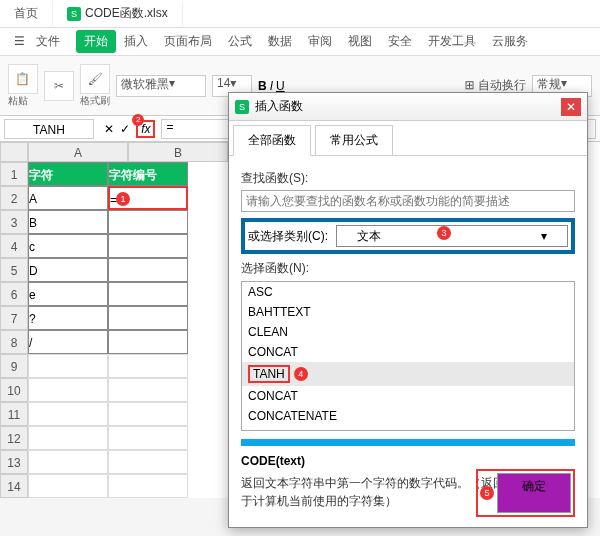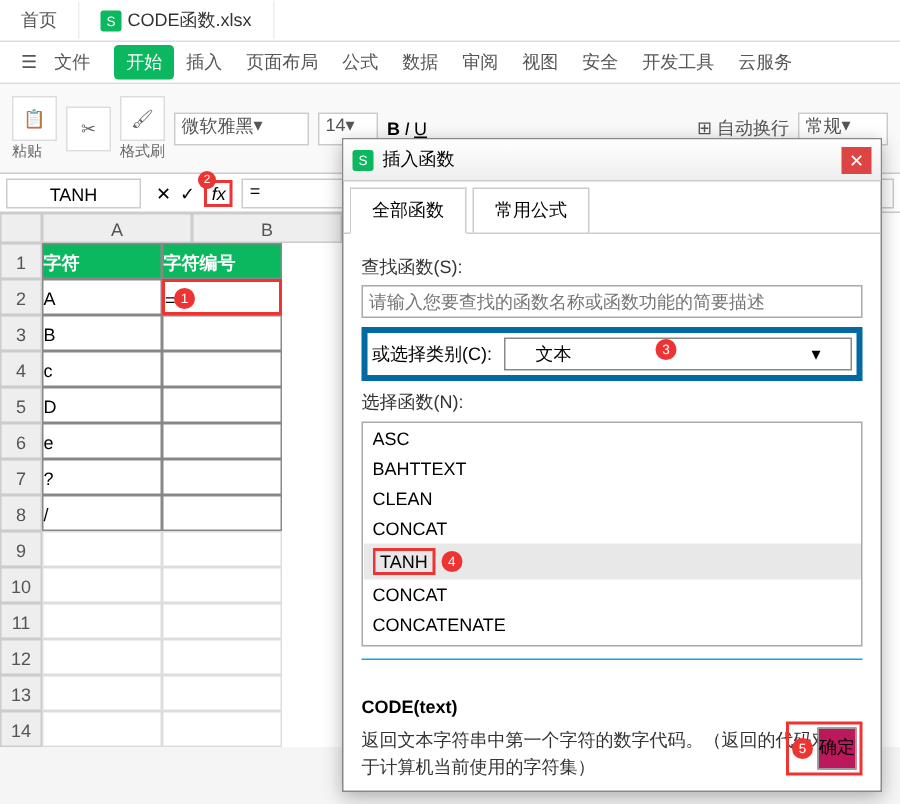--- a/index.html
+++ b/index.html
@@ -40,25 +40,25 @@
 .lbl{color:#333;margin:6px 0 3px}
 .tin{width:100%;height:22px;border:1px solid #aaa;padding:0 4px;color:#888}
 .catrow{display:flex;align-items:center;gap:8px;margin:6px 0;border:4px solid #0369a1;padding:3px;position:relative}
 .catrow .num{position:absolute;top:4px;right:120px;width:14px;height:14px;background:#e33;color:#fff;border-radius:50%;font-size:9px;display:flex;align-items:center;justify-content:center}
 .sel{flex:1;height:22px;border:1px solid #888;padding:0 20px;display:flex;align-items:center;justify-content:space-between}
 .fnlist{border:1px solid #aaa;height:150px;overflow:auto;margin-top:4px}
 .fnitem{padding:3px 6px}
 .fnitem.sel-item{background:#e8e8e8;display:flex;align-items:center;gap:4px}
 .fnitem.sel-item .box{border:2px solid #e33;padding:0 3px}
 .fnitem.sel-item .num{width:14px;height:14px;background:#e33;color:#fff;border-radius:50%;font-size:9px;display:flex;align-items:center;justify-content:center}
-.desc{border-top:1px solid #0ea5e9;margin-top:8px;padding-top:24px}
+.desc{border-top:7px solid #0ea5e9;margin-top:8px;padding-top:8px}
 .desc b{font-weight:bold}
 .desc p{margin-top:6px;color:#333;line-height:1.5}
 .dlg-foot{position:absolute;bottom:10px;right:12px;display:flex;gap:10px;align-items:center}
-.btn{height:28px;padding:0 0;border:1px solid #999;background:#be185d;line-height:24px}
+.btn{height:40px;padding:0 24px;border:1px solid #999;background:#a21caf;line-height:24px}
 .okwrap{border:2px solid #e33;padding:2px;display:flex;align-items:center;gap:3px}
 .okwrap .num{width:14px;height:14px;background:#e33;color:#fff;border-radius:50%;font-size:9px;display:flex;align-items:center;justify-content:center}
 </style>
 </head>
 <body>
 
 <div class="titlebar">
   <div class="tab">首页</div>
   <div class="tab doc">
     <span class="sicon">S</span>

